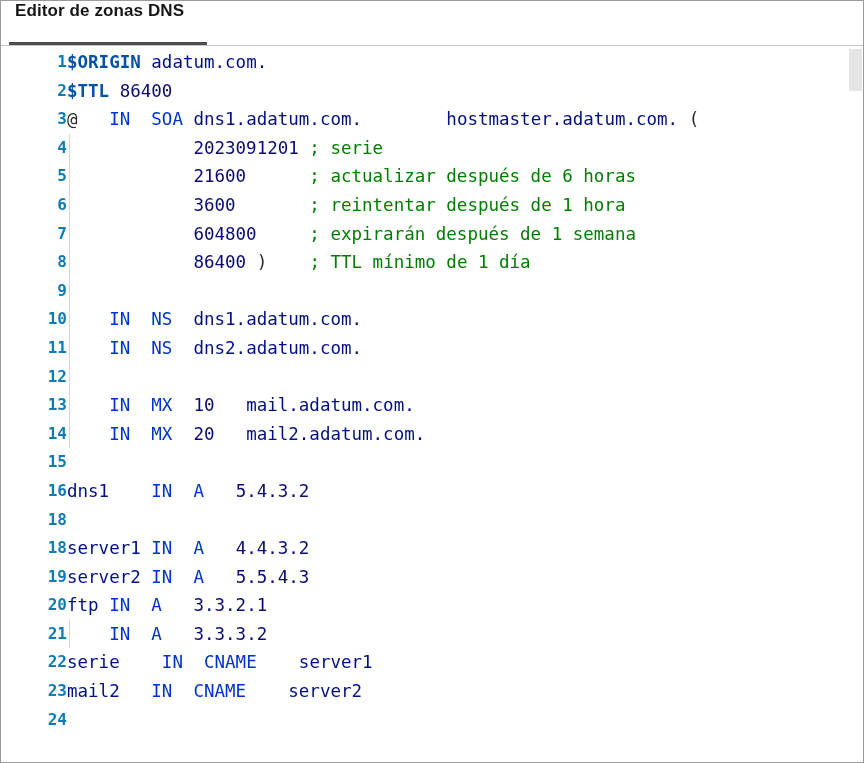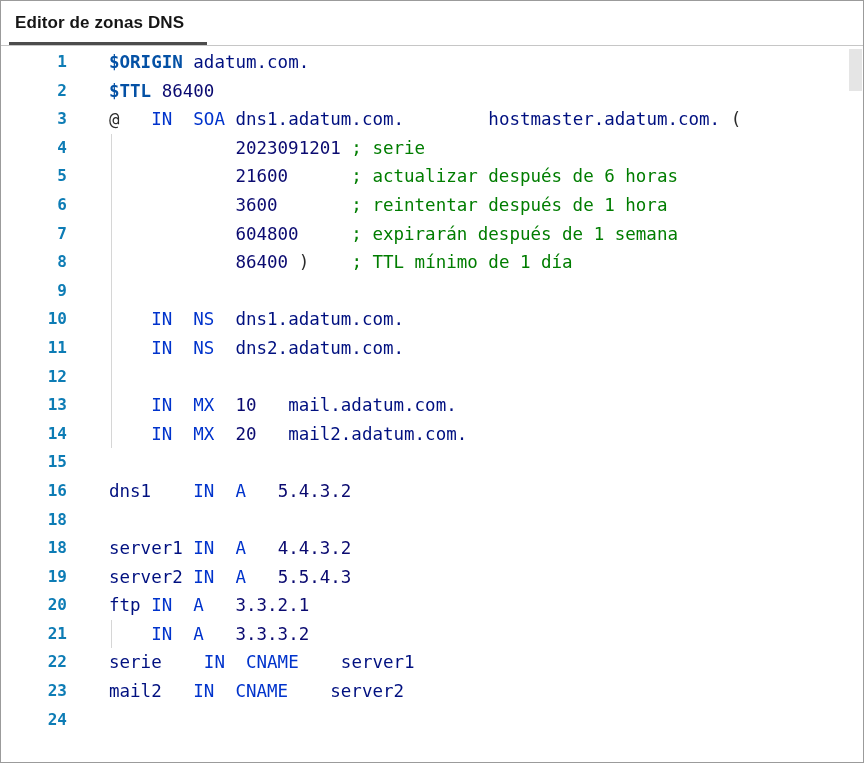--- a/index.html
+++ b/index.html
@@ -11,21 +11,21 @@
     .window {
       width: 864px; height: 763px;
       border: 1px solid var(--oborder, #9b9b9b);
       background: #ffffff;
       position: relative;
       overflow: hidden;
     }
     .header {
       height: 45px;
       border-bottom: 1px solid var(--hborder, #c6c6c6);
-      display: flex; align-items: center;
+      display: flex; 
       padding: 0 14px;
       position: relative;
     }
     .title {
       font-size: 17px; font-weight: 700;
       color: var(--title, #161616);
       letter-spacing: 0.1px;
     }
     .tab-underline {
       position: absolute; left: 8px; bottom: 0;
@@ -40,21 +40,21 @@
       font-size: 17.5px;
       white-space: pre;
     }
     .ln {
       flex: none; width: 66px;
       text-align: right;
       color: var(--ln, #0d7cb5);
       font-weight: 700;
       font-size: 16px;
     }
-    .code { flex: none; margin-left: 42px; position: relative; }
+    .code { flex: none; position: relative; }
     .guide {
       position: absolute; left: 2px; top: 0;
       width: 1px; height: 28.6px;
       background: var(--guide, #d6d6d6);
     }
     .tok-dir { color: var(--dir, #0451a5); font-weight: 700; }
     .tok-kw  { color: var(--kw, #0033cc); font-weight: 400; }
     .tok-dom { color: var(--dom, #001080); }
     .tok-num { color: var(--num, #0a0a70); }
     .tok-pun { color: var(--pun, #2b2b2b); }

